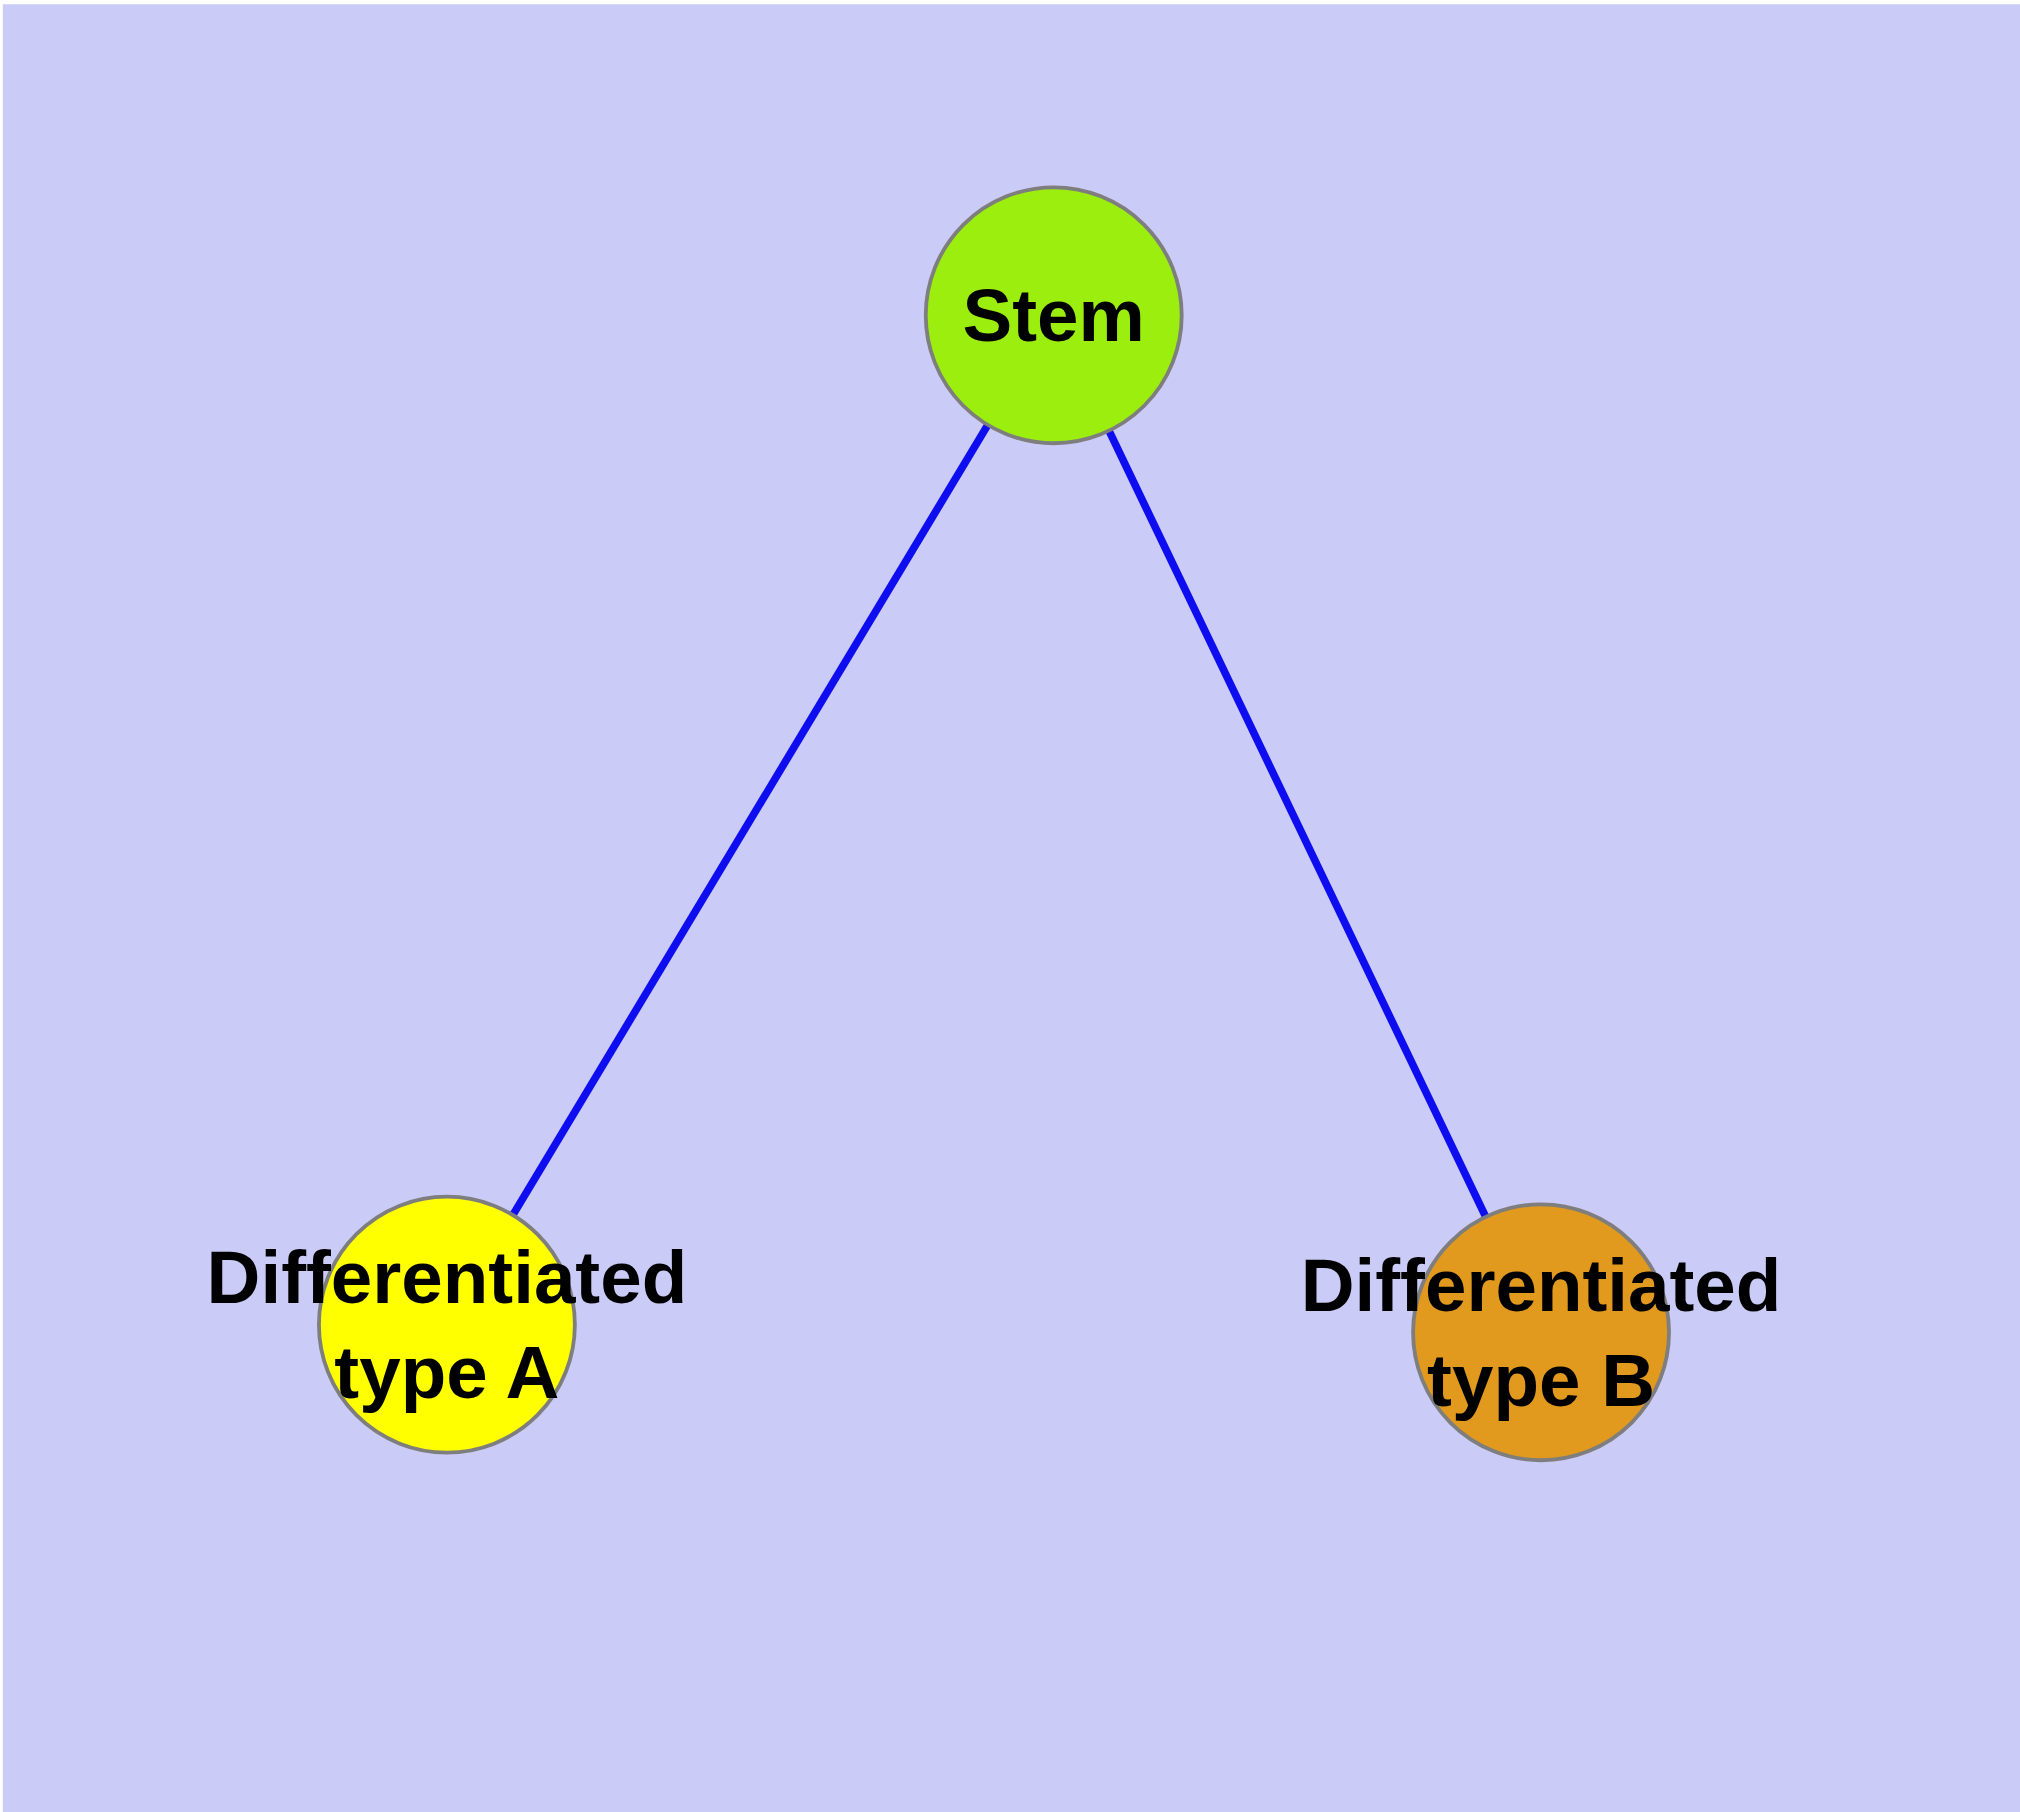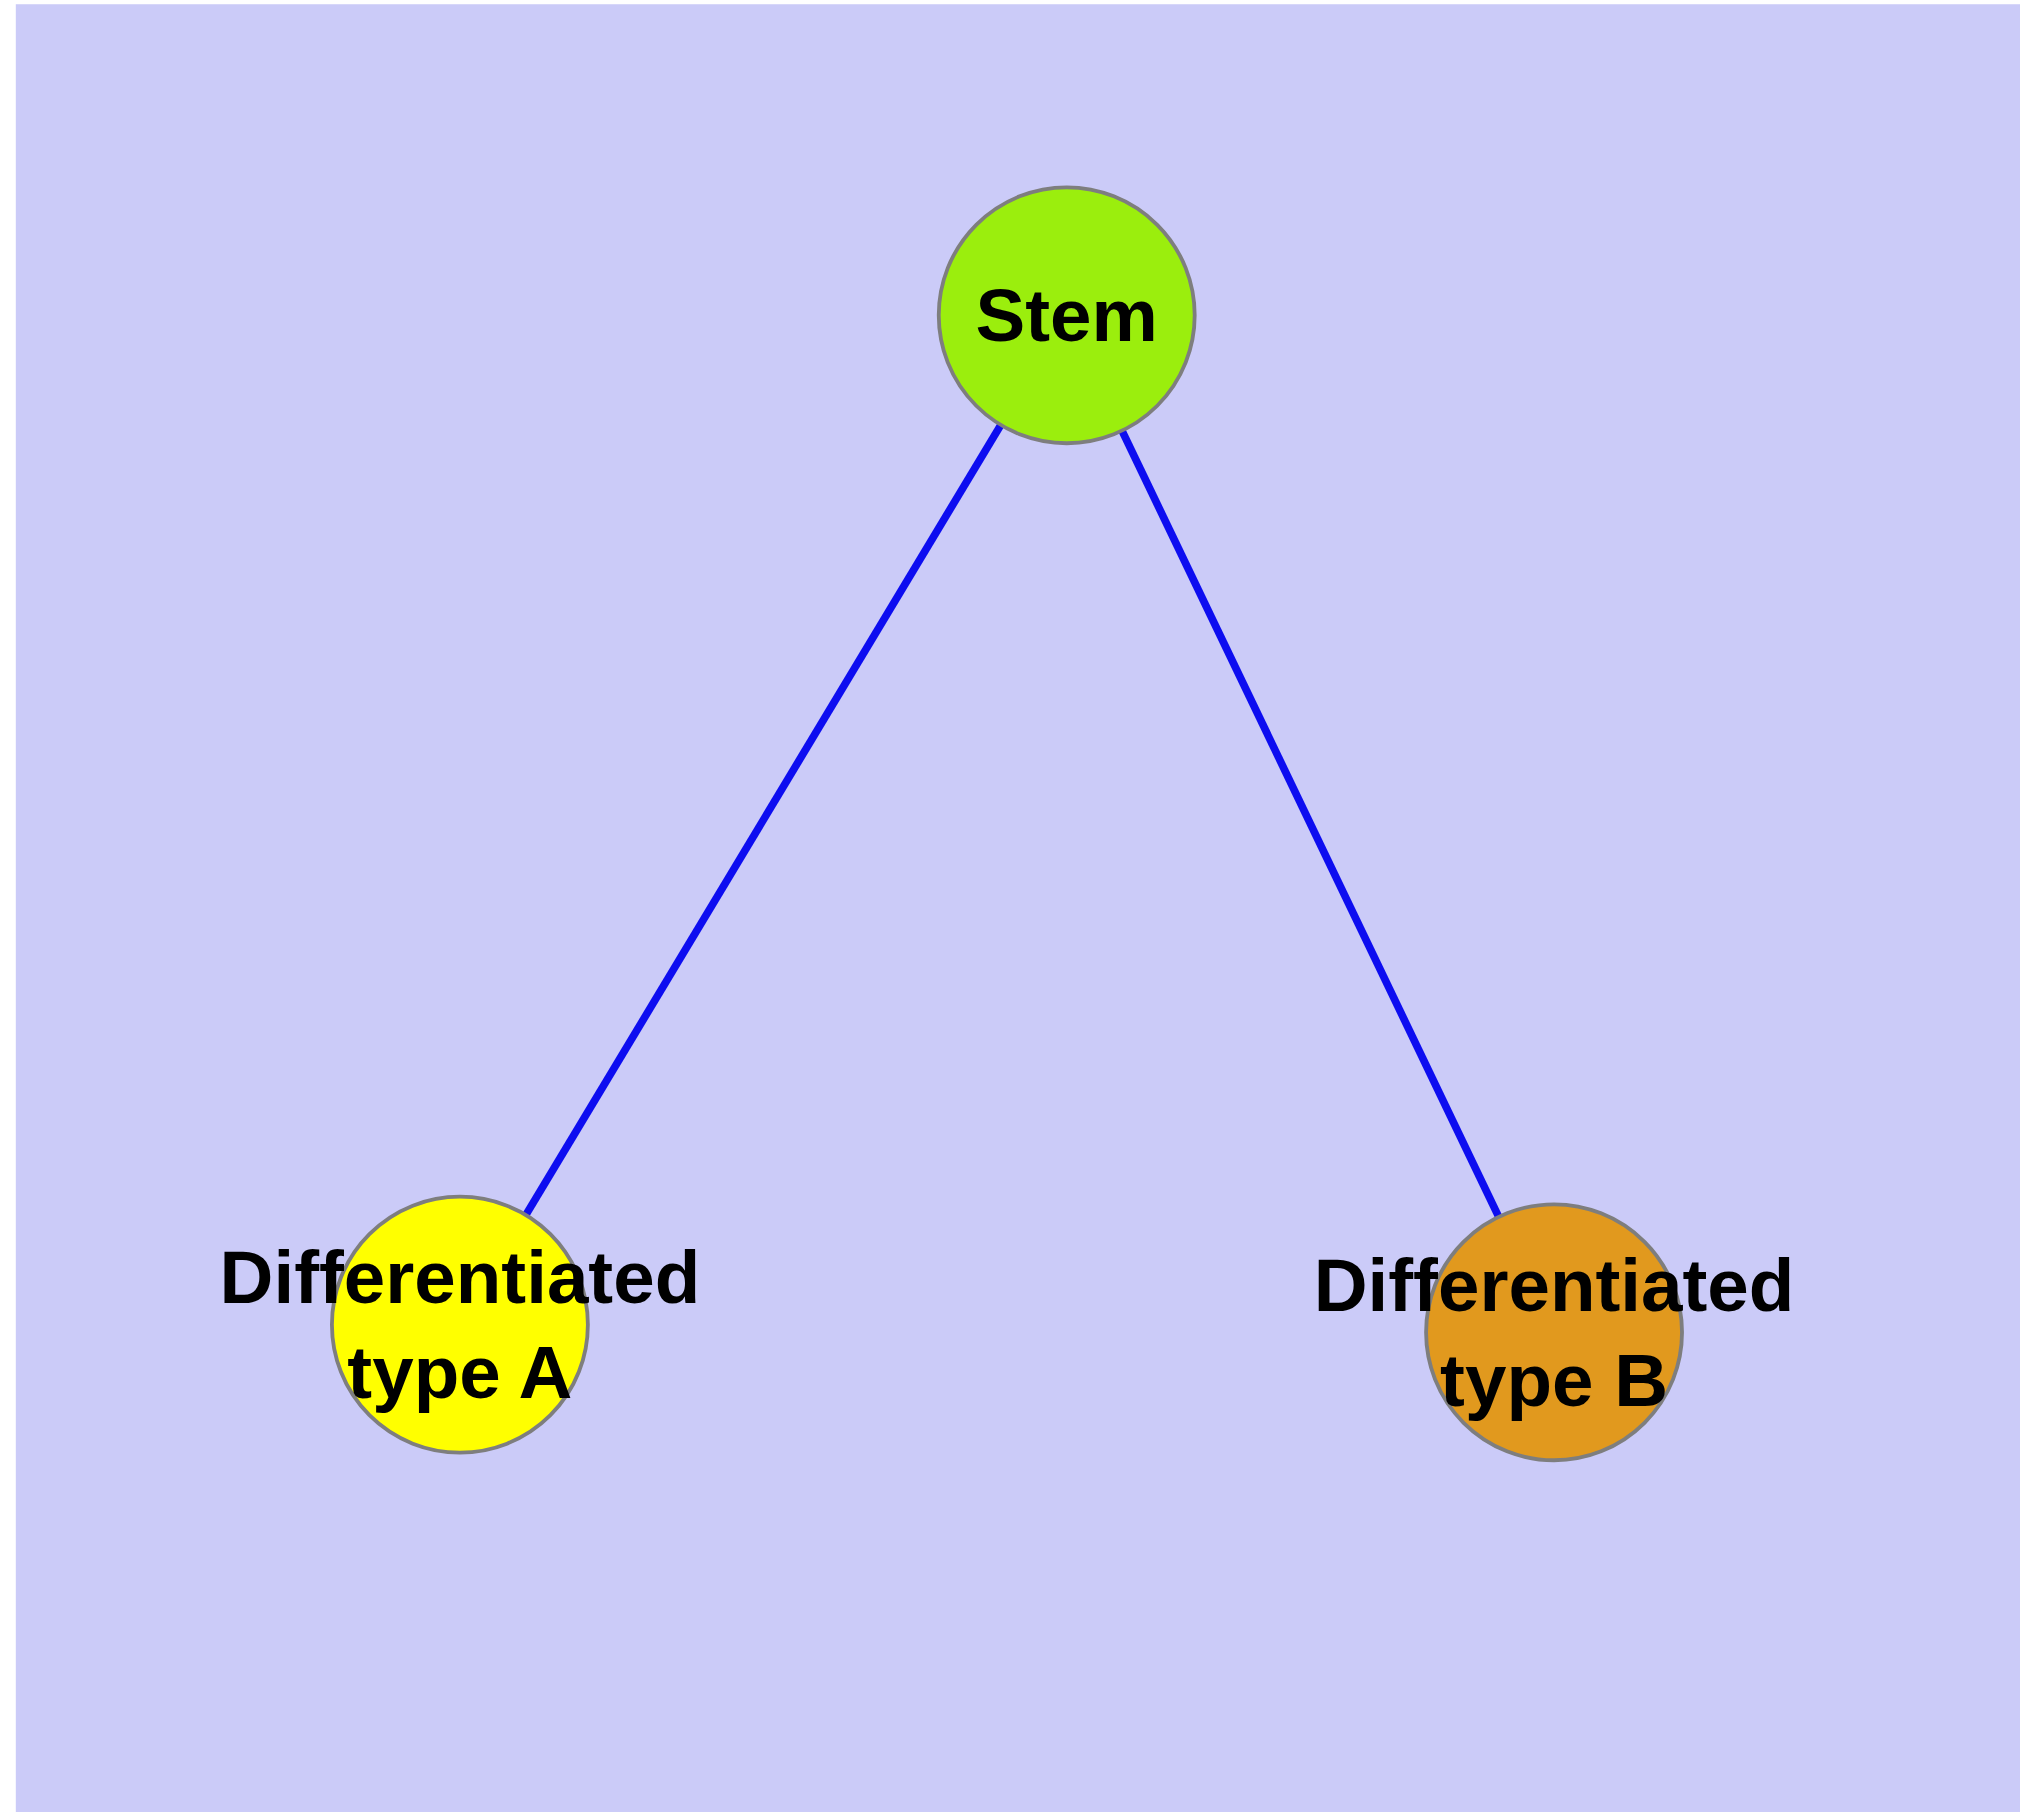--- a/index.html
+++ b/index.html
@@ -7,21 +7,20 @@
     padding: 0;
     background: #ffffff;
     width: 2021px;
     height: 1812px;
     overflow: hidden;
   }
   .figure-wrap {
     position: relative;
     width: 2000px;
     height: 1812px;
-    margin-left: 13px;
   }
   svg {
     display: block;
     width: 2021px;
     height: 1812px;
   }
   .node-circle {
     stroke-width: 4.5px;
   }
   .edge-line {

